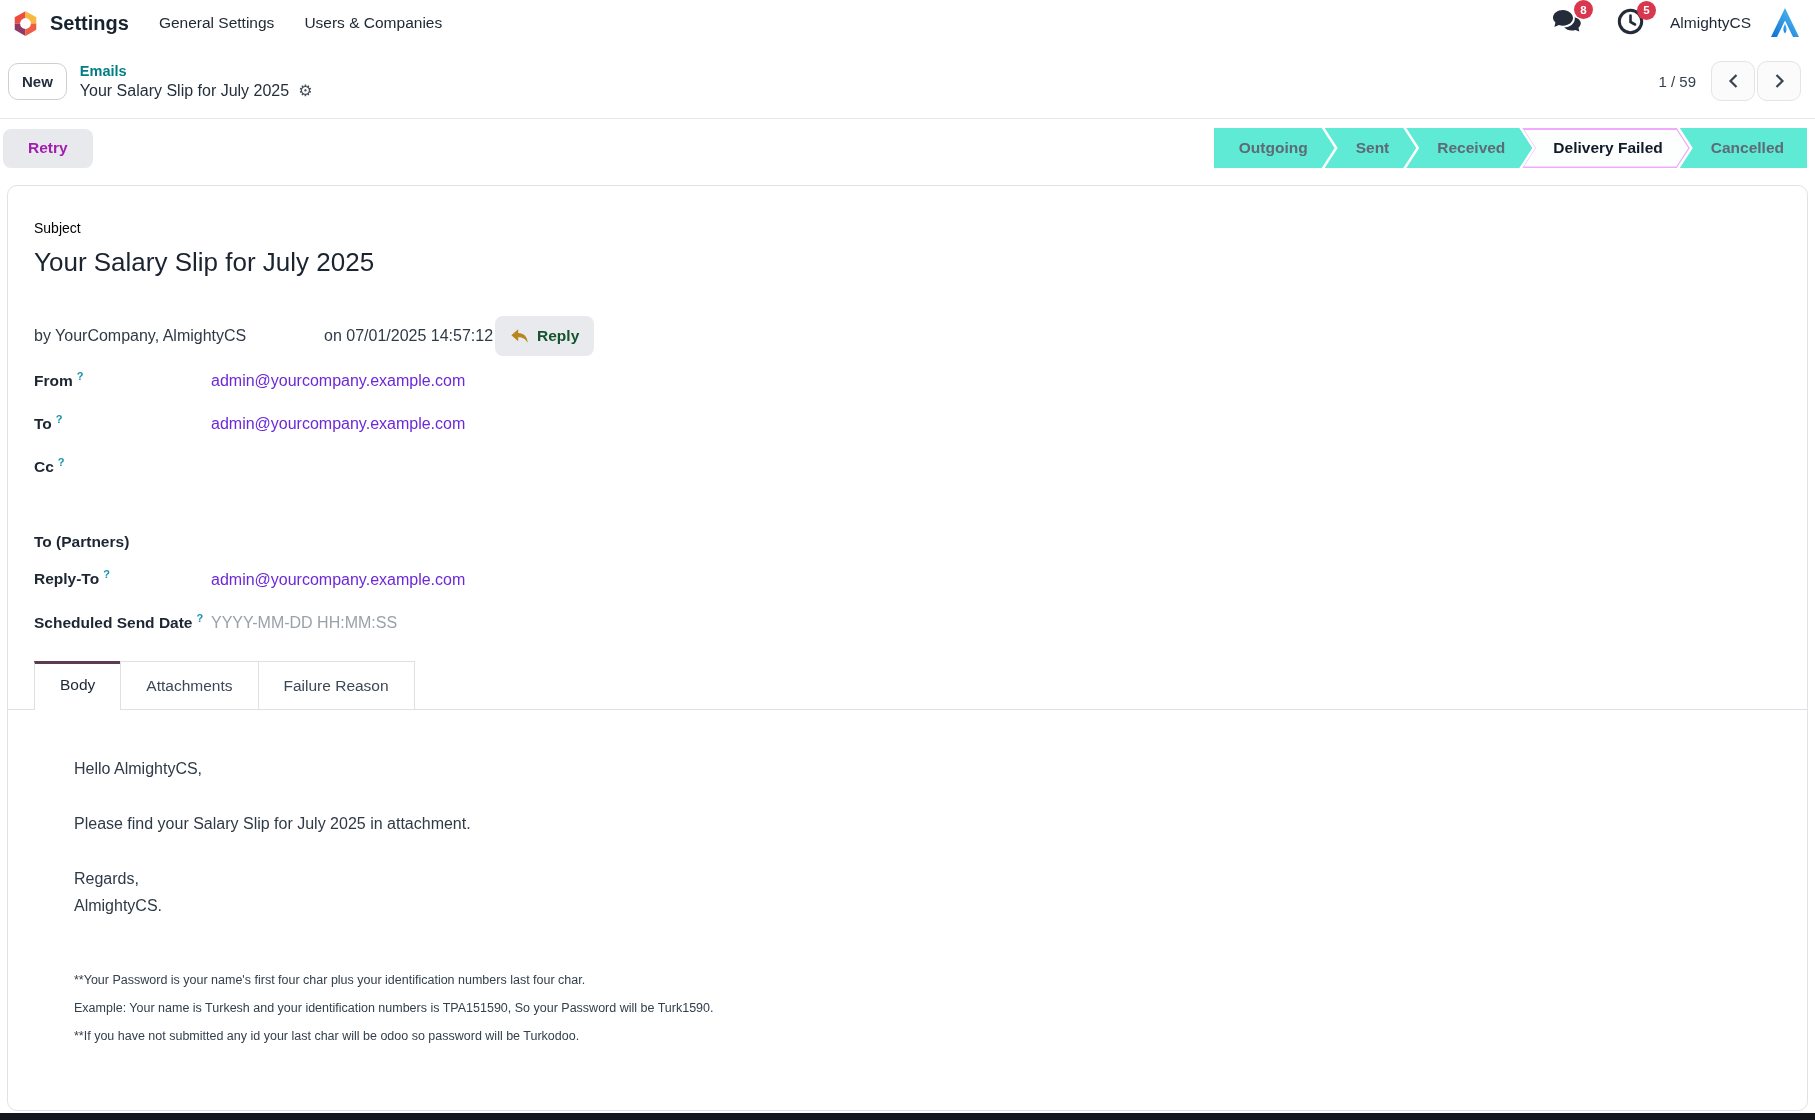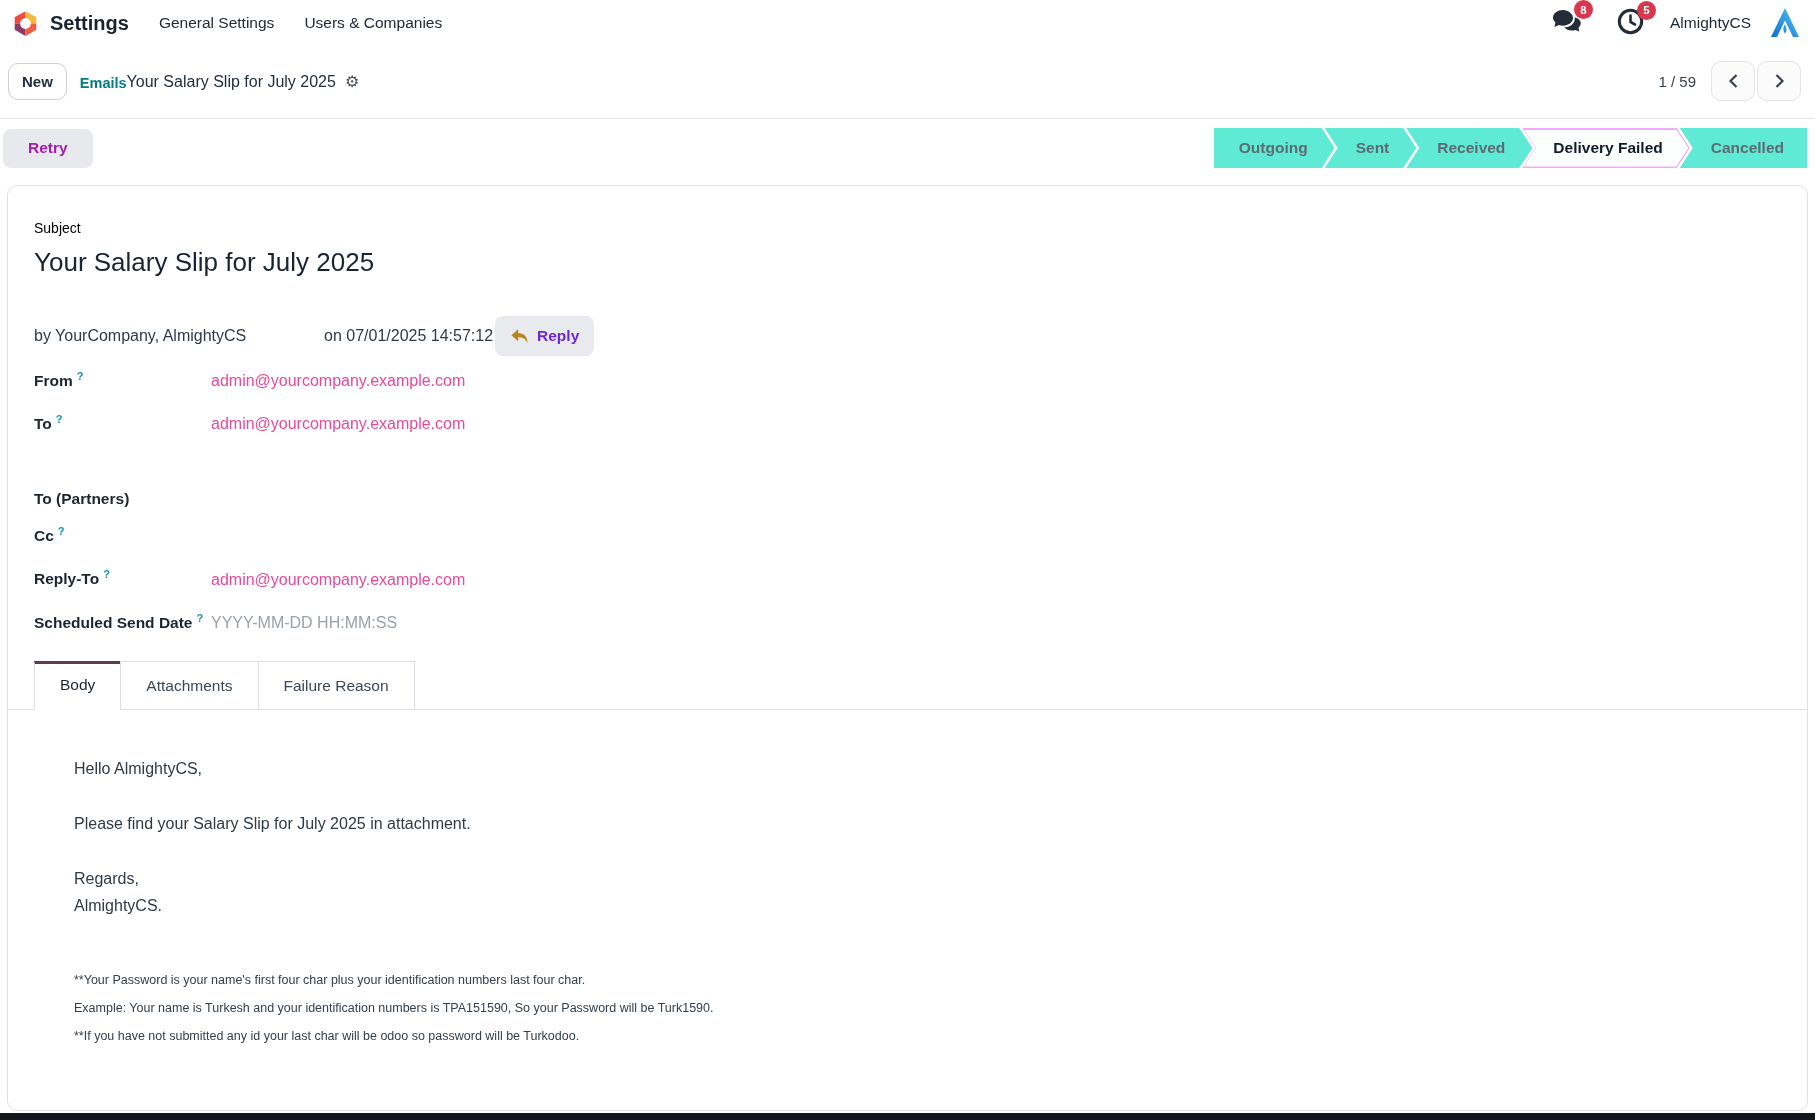--- a/index.html
+++ b/index.html
@@ -17,21 +17,21 @@
   .badge { position:absolute; top:-7px; right:-12px; min-width:19px; height:19px; border-radius:10px;
     background:#d9374e; color:#fff; font-size:11.5px; font-weight:700; display:flex;
     align-items:center; justify-content:center; padding:0 4px; }
   .user-name { font-size:15.5px; font-weight:500; color:#1d2836; margin-right:18px; cursor:pointer; }
   .brand-logo { width:32px; height:34px; cursor:pointer; }
 
   
   .control-panel { height:72px; display:flex; align-items:center; padding:2px 14px 4px 8px; }
   .btn-new { border:1px solid #ccd0d4; background:#fff; border-radius:10px; padding:9px 13px;
     font-size:15px; font-weight:600; color:#242f3d; cursor:pointer; font-family:inherit; }
-  .crumbs { margin-left:13px; display:flex; flex-direction:row; justify-content:center;align-items:flex-end; }
+  .crumbs { margin-left:13px; display:flex; flex-direction:column; justify-content:center; }
   .crumb-parent { font-size:14.5px; font-weight:700; color:#017e84; cursor:pointer; line-height:18px; }
   .crumb-current-row { display:flex; align-items:center; line-height:21px; }
   .crumb-current { font-size:16px; color:#242f3d; }
   .gear { font-size:16px; color:#49515b; margin-left:9px; cursor:pointer; }
   .cp-right { margin-left:auto; display:flex; align-items:center; }
   .pager-value { font-size:15px; color:#343f4c; margin-right:15px; cursor:pointer; }
   .pager-btns { display:flex; gap:2px; }
   .pager-btn { width:44px; height:40px; border:1px solid #e2e4e8; background:#fbfbfc; border-radius:10px;
     display:flex; align-items:center; justify-content:center; cursor:pointer; }
 
@@ -57,27 +57,27 @@
   
   .sheet { margin:8px 7px 0; height:926px; background:#fff; border:1px solid #dfe2e6;
     border-radius:10px; padding:34px 26px 0; position:relative; overflow:hidden; }
   .subject-label { font-size:14px; color:#000000; margin-bottom:11px; }
   .subject-value { font-size:26px; font-weight:500; color:#1a2431; margin-bottom:38px; cursor:text; }
 
   .author-row { display:flex; align-items:center; height:40px; margin-bottom:14px; }
   .author { font-size:16px; color:#2f3a47; flex:0 0 290px; }
   .date-line { font-size:16px; color:#2f3a47; margin-right:2px; }
   .btn-reply { background:#e8eaed; border:none; border-radius:8px; height:40px; padding:0 15px;
-    display:flex; align-items:center; gap:8px; font-size:15.5px; font-weight:700; color:#6d28d9;
+    display:flex; align-items:center; gap:8px; font-size:15.5px; font-weight:700; color:#14532d;
     cursor:pointer; font-family:inherit; }
 
   .field-row { display:flex; align-items:flex-end; margin-bottom:23px; }
   .field-label { flex:0 0 177px; font-size:15.5px; font-weight:700; color:#1c2633; }
   .help-sup { font-size:11px; color:#1792ab; vertical-align:super; margin-left:4px; font-weight:600; cursor:pointer; }
-  .field-value { font-size:16px; color:#ec4899; cursor:text; }
+  .field-value { font-size:16px; color:#6d28d9; cursor:text; }
   .row-gap-large { margin-top:57px; }
   .row-partners { margin-bottom:17px; }
   .sched-input { border:none; outline:none; font-family:inherit; font-size:16px; color:#2f3a47; width:260px; background:transparent; }
   .sched-input::placeholder { color:#9aa1a9; opacity:1; }
 
   
   .tab-strip { margin:29px -26px 0; padding-left:26px; border-bottom:1px solid #dde0e4; display:flex; }
   .tab { padding:15px 25px 14px; font-size:15.5px; color:#3c4856; border:1px solid #dde0e4; border-bottom:none;
     margin-right:-1px; position:relative; cursor:pointer; background:transparent; }
   .tab.active { border-top:3px solid #5d3b52; padding-top:12px; color:#1d2733; background:#fff; }
@@ -210,27 +210,27 @@
   <div class="field-row">
     <div class="field-label"><span>From</span><span class="help-sup">?</span></div>
     <div class="field-value">admin@yourcompany.example.com</div>
   </div>
 
   <div class="field-row">
     <div class="field-label"><span>To</span><span class="help-sup">?</span></div>
     <div class="field-value">admin@yourcompany.example.com</div>
   </div>
 
+  <div class="field-row">
+    <div class="field-label"><span>Cc</span><span class="help-sup">?</span></div>
+    <div class="field-value"></div>
+  </div>
+
   <div class="field-row row-gap-large row-partners">
     <div class="field-label"><span>To (Partners)</span></div>
-    <div class="field-value"></div>
-  </div>
-
-  <div class="field-row">
-    <div class="field-label"><span>Cc</span><span class="help-sup">?</span></div>
     <div class="field-value"></div>
   </div>
 
   <div class="field-row">
     <div class="field-label"><span>Reply-To</span><span class="help-sup">?</span></div>
     <div class="field-value">admin@yourcompany.example.com</div>
   </div>
 
   <div class="field-row">
     <div class="field-label"><span>Scheduled Send Date</span><span class="help-sup">?</span></div>

